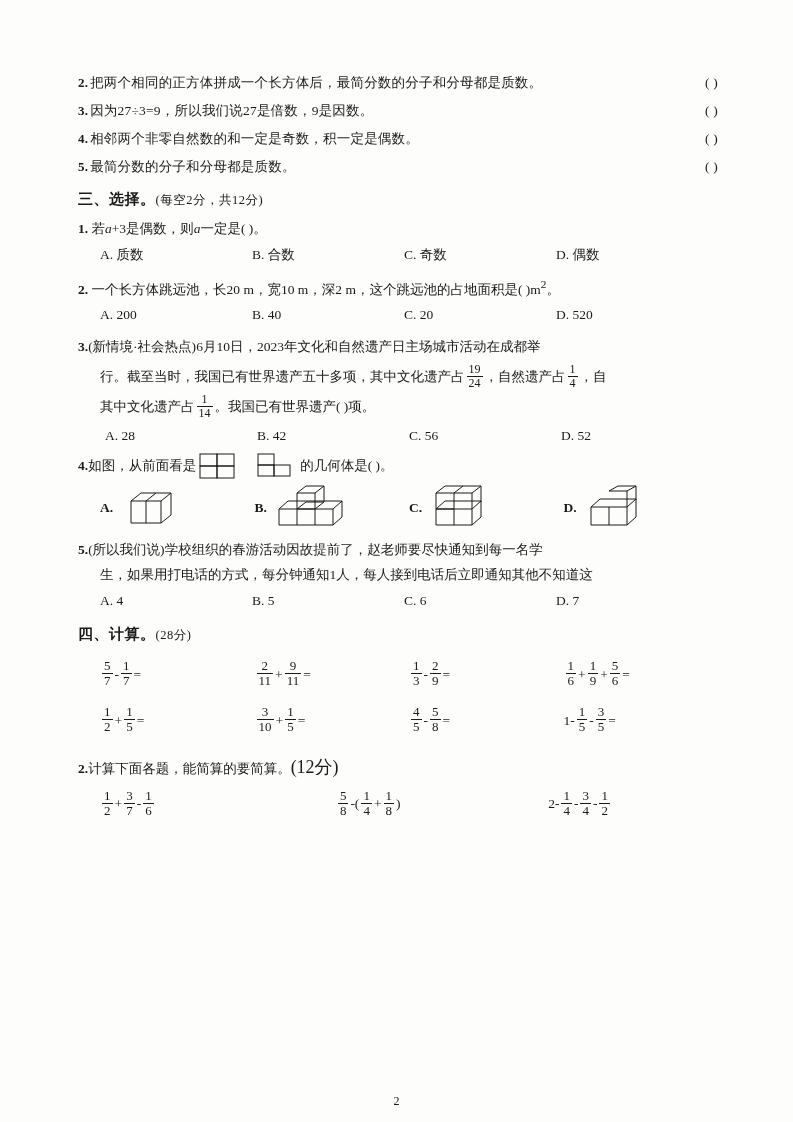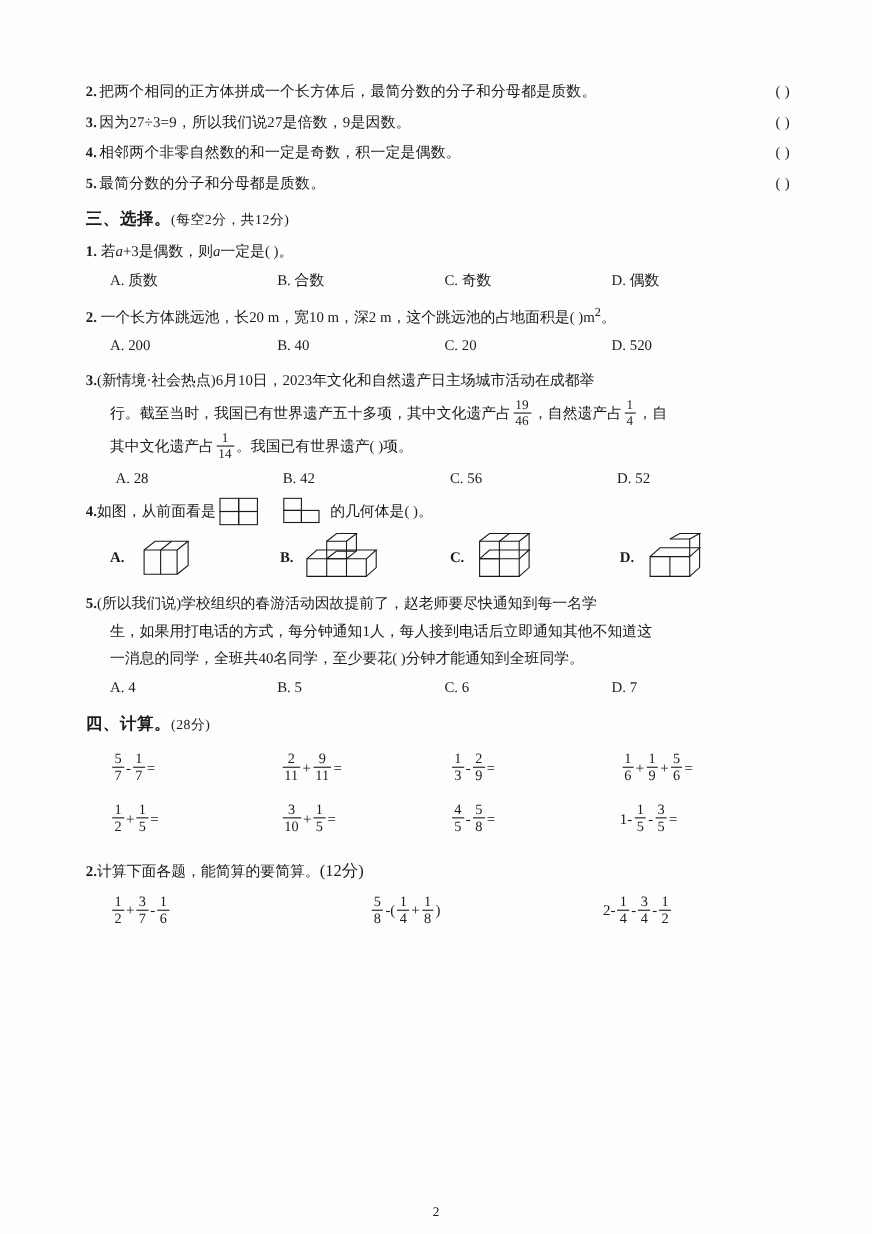--- a/index.html
+++ b/index.html
@@ -162,21 +162,21 @@
       <span>B. 40</span>
       <span>C. 20</span>
       <span>D. 520</span>
     </div>
 
     <div class="q" style="line-height:30px;">
       <span class="qnum">3.</span><span>(新情境·社会热点)</span><span>6月10日，2023年文化和自然遗产日主场城市活动在成都举</span>
       <div class="hang2">
         <span>行。截至当时，我国已有世界遗产五十多项，其中文化遗产占</span><span class="frac">
             <span class="num">19</span>
-            <span class="den">46</span>
+            <span class="den">24</span>
           </span><span>，自然遗产占</span><span class="frac">
             <span class="num">1</span>
             <span class="den">4</span>
           </span><span>，自</span>
       </div>
       <div class="hang2">
         <span>其中文化遗产占</span><span class="frac">
             <span class="num">1</span>
             <span class="den">14</span>
           </span><span>。我国已有世界遗产(        )项。</span>
@@ -270,21 +270,20 @@
             <path d="M28 6 L37 1 L55 1 L46 6"></path>
             <path d="M55 1 L55 15"></path>
           </g>
         </svg>
       </div>
     </div>
 
     <div class="q" style="line-height:25px;">
       <span class="qnum">5.</span><span>(所以我们说)</span><span>学校组织的春游活动因故提前了，赵老师要尽快通知到每一名学</span>
       <div class="hang2">生，如果用打电话的方式，每分钟通知1人，每人接到电话后立即通知其他不知道这</div>
-      <div class="hang2">一消息的同学，全班共40名同学，至少要花(        )分钟才能通知到全班同学。</div>
     </div>
     <div class="opts">
       <span>A. 4</span>
       <span>B. 5</span>
       <span>C. 6</span>
       <span>D. 7</span>
     </div>
 
     <div class="section-head" style="margin-top:16px;">
       <span>四、计算。</span><span class="sub">(28分)</span>
@@ -409,21 +408,21 @@
             <span class="frac big">
               <span class="num">3</span>
               <span class="den">5</span>
             </span>
             <span>=</span>
         </div>
       </div>
     </div>
 
     <div class="q" style="margin-top:12px;margin-bottom:0;">
-      <span class="qnum">2.</span><span>计算下面各题，能简算的要简算。</span><span style="font-size:15px">(12分)</span>
+      <span class="qnum">2.</span><span>计算下面各题，能简算的要简算。</span><span style="font-size:18px">(12分)</span>
     </div>
 
     <div class="calc2">
       <div class="c c1">
         <span class="frac big">
             <span class="num">1</span>
             <span class="den">2</span>
           </span><span>+</span><span class="frac big">
             <span class="num">3</span>
             <span class="den">7</span>

